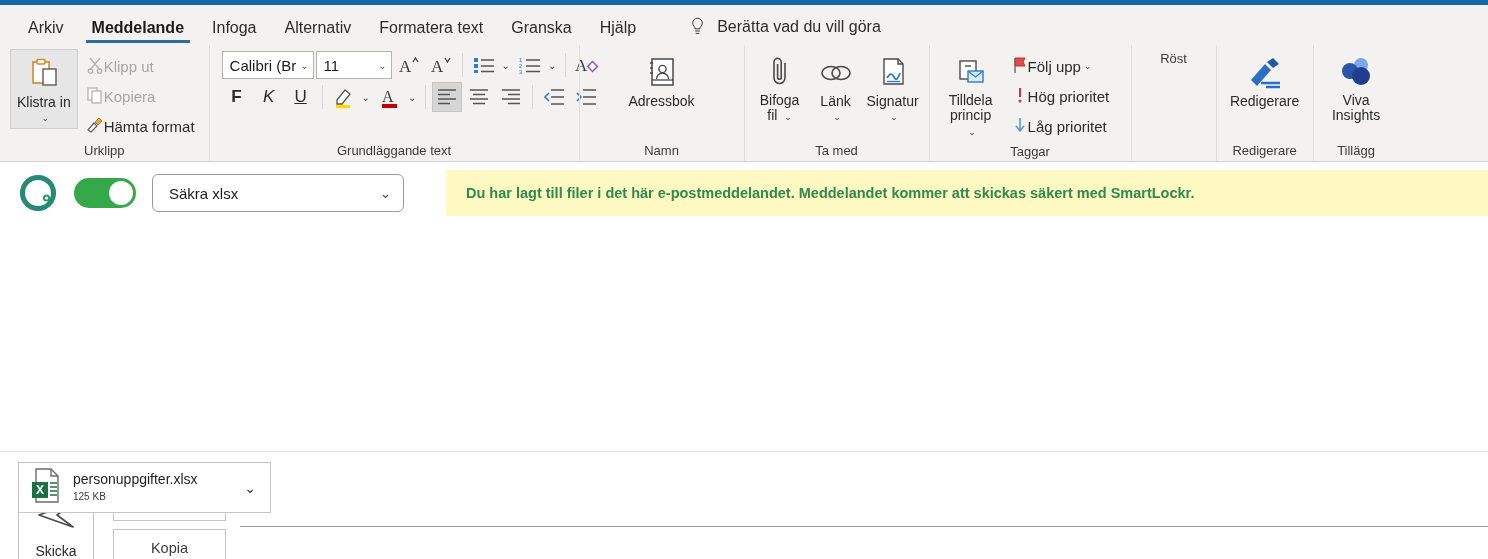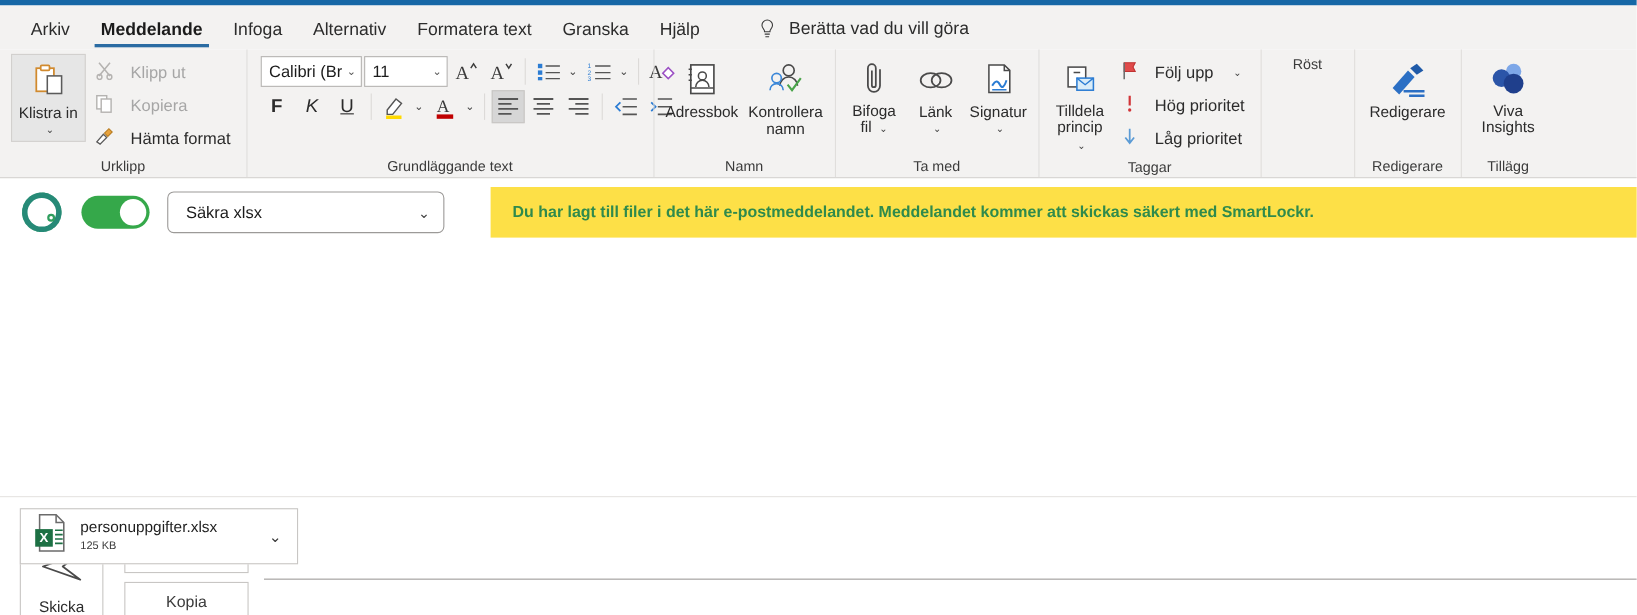--- a/index.html
+++ b/index.html
@@ -68,21 +68,21 @@
     font-size: 14px; color: #2b2b2b; line-height: 16px; text-align: center;
     cursor: default;
   }
   .bigbtn.selected { background: #e6e6e6; border: 1px solid #d2d0ce; }
   .bigbtn .glyph { height: 40px; display: flex; align-items: center; justify-content: center; }
   .bigbtn .cap { white-space: nowrap; }
   .caret { font-size: 9px; margin-left: 3px; color: #444; }
 
   
   .smallbtn {
-    display: flex; align-items: center; gap: 15px;
+    display: flex; align-items: center; gap: 0;
     height: 30px; padding: 0 6px; font-size: 15px; color: #2b2b2b;
     white-space: nowrap; cursor: default;
   }
   .smallbtn.disabled { color: #a6a6a6; }
 
   
   #grp-clipboard .rgroup-body { gap: 2px; padding-left: 10px; }
 
   
   .fontrow1, .fontrow2 { display: flex; align-items: center; gap: 2px; height: 32px; }
@@ -117,21 +117,21 @@
     border-radius: 50%; background: #fff;
   }
   .sl-select {
     width: 252px; height: 38px; border: 1px solid #9c9a98; border-radius: 6px;
     background: #fff; display: flex; align-items: center; justify-content: space-between;
     padding: 0 12px 0 16px; font-size: 15px; color: #1b1b1b; cursor: pointer;
   }
   .sl-select .chev { font-size: 13px; color: #444; }
   .sl-banner {
     flex: 1; align-self: stretch; margin: 8px 0 8px 26px;
-    background: #fde047; display: flex; align-items: center;
+    background: #fef9c3; display: flex; align-items: center;
     padding-left: 20px; font-size: 14.5px; font-weight: bold; color: #2f8a4c;
   }
 
   
   .compose { position: relative; height: 222px; background: #fff; }
   .sendbtn {
     position: absolute; left: 18px; top: 259px; width: 76px; height: 92px;
     border: 1px solid #c8c6c4; background: #fff;
     display: flex; flex-direction: column; align-items: center; justify-content: center;
     gap: 10px; font-size: 14px; color: #2b2b2b; cursor: pointer;
@@ -353,32 +353,20 @@
         <span class="glyph">
           <svg width="32" height="34" viewBox="0 0 32 34">
             <rect x="6" y="3" width="21" height="26" fill="#fff" stroke="#4a4a4a" stroke-width="1.5"></rect>
             <path d="M6 24 H27" stroke="#4a4a4a" stroke-width="1.3"></path>
             <circle cx="16.5" cy="13" r="3.6" fill="none" stroke="#4a4a4a" stroke-width="1.4"></circle>
             <path d="M10.5 23 a6 6 0 0 1 12 0" fill="none" stroke="#4a4a4a" stroke-width="1.4"></path>
             <path d="M4 7 H7 M4 12 H7 M4 17 H7" stroke="#4a4a4a" stroke-width="1.3"></path>
           </svg>
         </span>
         <span class="cap">Adressbok</span>
-      </div>
-      <div class="bigbtn" style="width:78px;">
-        <span class="glyph">
-          <svg width="34" height="34" viewBox="0 0 34 34">
-            <circle cx="20" cy="8" r="5" fill="none" stroke="#4a4a4a" stroke-width="1.5"></circle>
-            <path d="M12 22 a8 8 0 0 1 16 0" fill="none" stroke="#4a4a4a" stroke-width="1.5"></path>
-            <circle cx="9" cy="15" r="4.3" fill="none" stroke="#3b87d8" stroke-width="1.5"></circle>
-            <path d="M3 26 a6 6 0 0 1 12 0" fill="none" stroke="#3b87d8" stroke-width="1.5"></path>
-            <path d="M19 21 L23 26 L31 15" fill="none" stroke="#4aa44a" stroke-width="1.9"></path>
-          </svg>
-        </span>
-        <span class="cap" style="white-space:normal;">Kontrollera namn</span>
       </div>
     </div>
     <div class="rgroup-label">Namn</div>
   </div>
 
   <div class="rgroup" style="width:185px;">
     <div class="rgroup-body" style="justify-content:center;gap:2px;">
       <div class="bigbtn" style="width:58px;">
         <span class="glyph">
           <svg width="28" height="34" viewBox="0 0 28 34">

